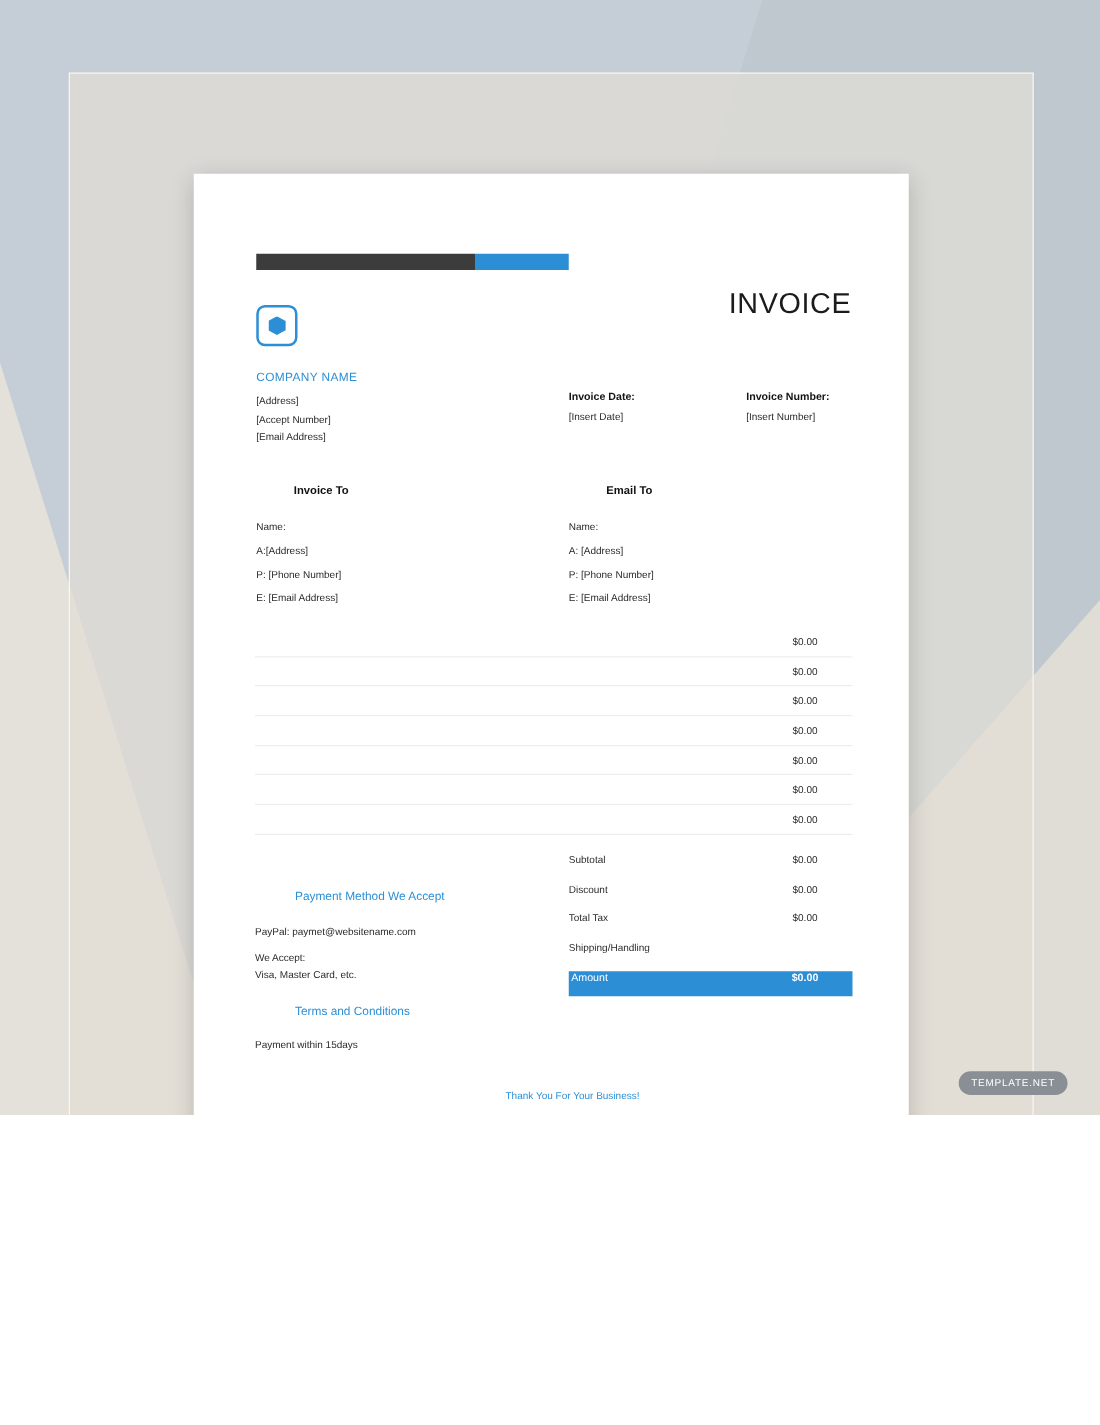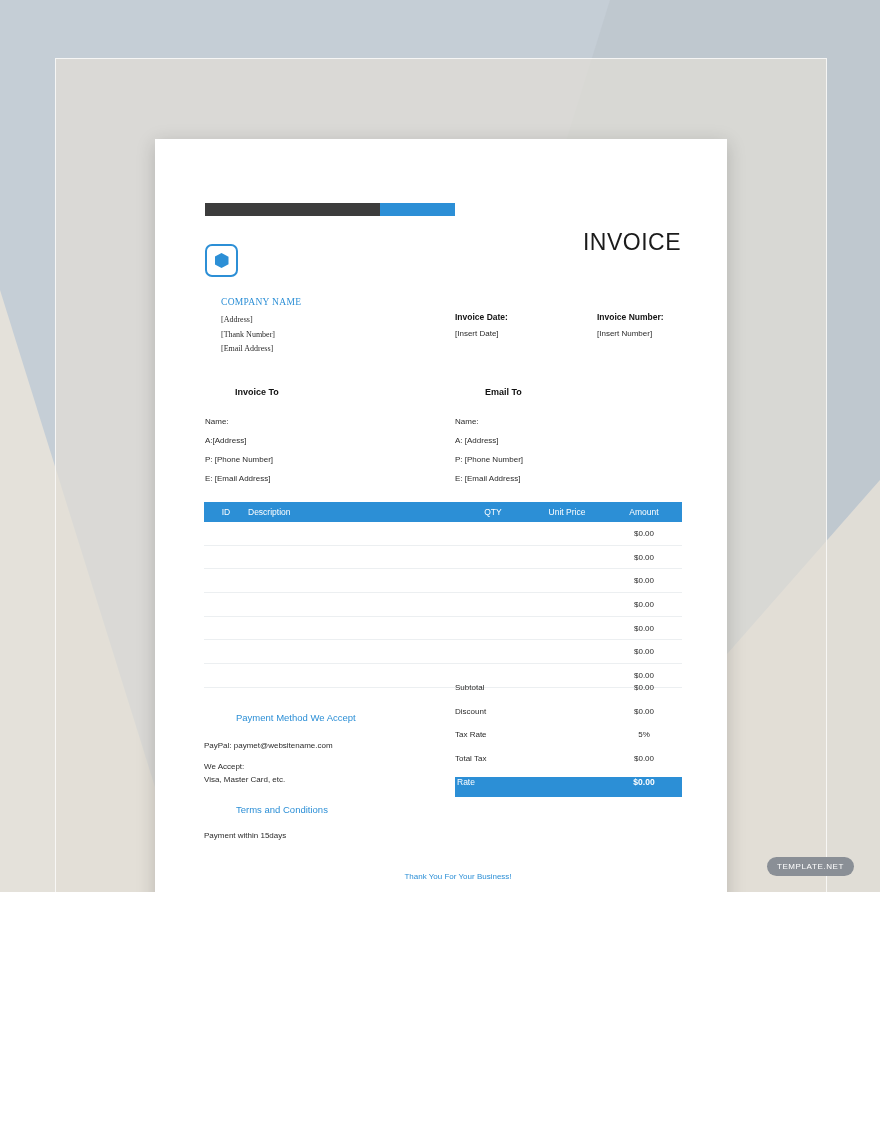--- a/index.html
+++ b/index.html
@@ -68,21 +68,21 @@
     position: absolute; left: 50px; top: 105px;
     width: 33px; height: 33px;
     border: 2px solid #2c8fd6; border-radius: 7px;
     display: flex; align-items: center; justify-content: center;
   }
   .hexagon {
     width: 14px; height: 15px; background: #2c8fd6;
     clip-path: polygon(50% 0%, 100% 25%, 100% 75%, 50% 100%, 0% 75%, 0% 25%);
   }
 
-  .company-block { position: absolute; left: 66px; top: 158px; font-family: Liberation Serif, serif; }
+  .company-block { position: absolute; left: 50px; top: 158px; }
   .company-name { color: #2c8fd6; font-size: 9.5px; letter-spacing: .3px; margin-bottom: 6px; }
   .company-line { color: #2b2b2b; font-size: 8px; line-height: 14.5px; }
 
   .meta-date { position: absolute; left: 300px; top: 173px; }
   .meta-num  { position: absolute; left: 442px; top: 173px; }
   .meta-label { font-size: 8.5px; color: #141414; font-weight: bold; margin-bottom: 7px; }
   .meta-value { font-size: 8px; color: #2b2b2b; }
 
   .party { position: absolute; font-size: 8px; color: #2b2b2b; }
   .party.left { left: 50px; top: 248px; }
@@ -177,21 +177,21 @@
 
     <div class="invoice-word">INVOICE</div>
 
     <div class="logo">
       <div class="hexagon"></div>
     </div>
 
     <div class="company-block">
       <div class="company-name">COMPANY NAME</div>
       <div class="company-line">[Address]</div>
-      <div class="company-line">[Thank Number]</div>
+      <div class="company-line">[Accept Number]</div>
       <div class="company-line">[Email Address]</div>
     </div>
 
     <div class="meta-date">
       <div class="meta-label">Invoice Date:</div>
       <div class="meta-value">[Insert Date]</div>
     </div>
 
     <div class="meta-num">
       <div class="meta-label">Invoice Number:</div>
@@ -208,27 +208,20 @@
 
     <div class="party right">
       <h4>Email To</h4>
       <div class="row">Name:</div>
       <div class="row">A: [Address]</div>
       <div class="row">P: [Phone Number]</div>
       <div class="row">E: [Email Address]</div>
     </div>
 
     <div class="table">
-      <div class="thead">
-        <div class="th-id">ID</div>
-        <div class="th-desc">Description</div>
-        <div class="th-qty">QTY</div>
-        <div class="th-price">Unit Price</div>
-        <div class="th-amount">Amount</div>
-      </div>
 
       <div class="trow">
         <div class="c-id"></div>
         <div class="c-desc"></div>
         <div class="c-qty"></div>
         <div class="c-price"></div>
         <div class="c-amount">$0.00</div>
       </div>
       <div class="trow">
         <div class="c-id"></div>
@@ -277,29 +270,29 @@
     <div class="totals">
       <div class="totrow">
         <div class="lbl">Subtotal</div>
         <div class="val">$0.00</div>
       </div>
       <div class="totrow">
         <div class="lbl">Discount</div>
         <div class="val">$0.00</div>
       </div>
       <div class="totrow">
-        <div class="lbl">Tax Rate</div>
-        <div class="val">5%</div>
-      </div>
-      <div class="totrow">
         <div class="lbl">Total Tax</div>
         <div class="val">$0.00</div>
       </div>
+      <div class="totrow">
+        <div class="lbl">Shipping/Handling</div>
+        <div class="val"></div>
+      </div>
       <div class="totrow grand">
-        <div class="lbl">Rate</div>
+        <div class="lbl">Amount</div>
         <div class="val">$0.00</div>
       </div>
     </div>
 
     <div class="pay-block">
       <div class="blue-head">Payment Method We Accept</div>
       <div class="pay-line">PayPal: paymet@websitename.com</div>
       <div class="pay-line">We Accept:</div>
       <div class="pay-line" style="margin-top:-8px;">Visa, Master Card, etc.</div>
     </div>

